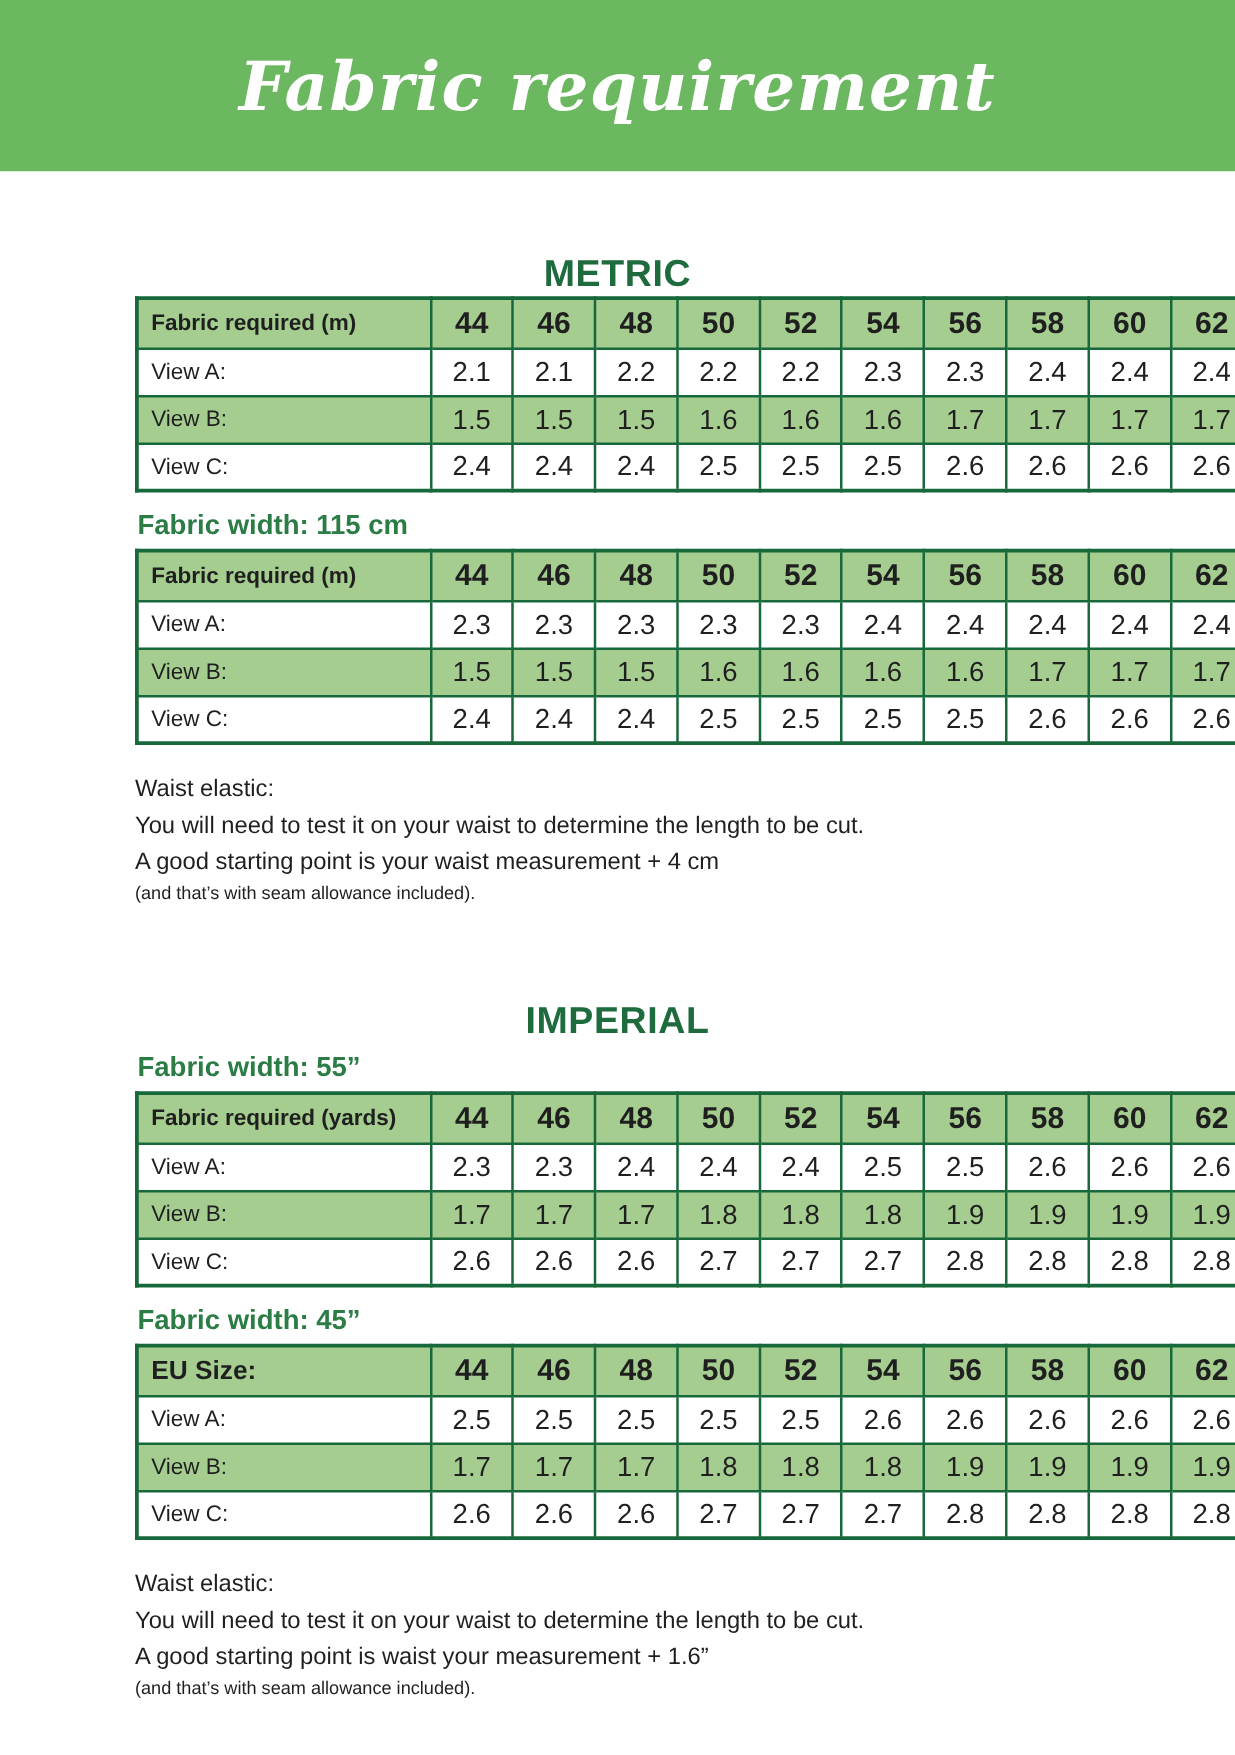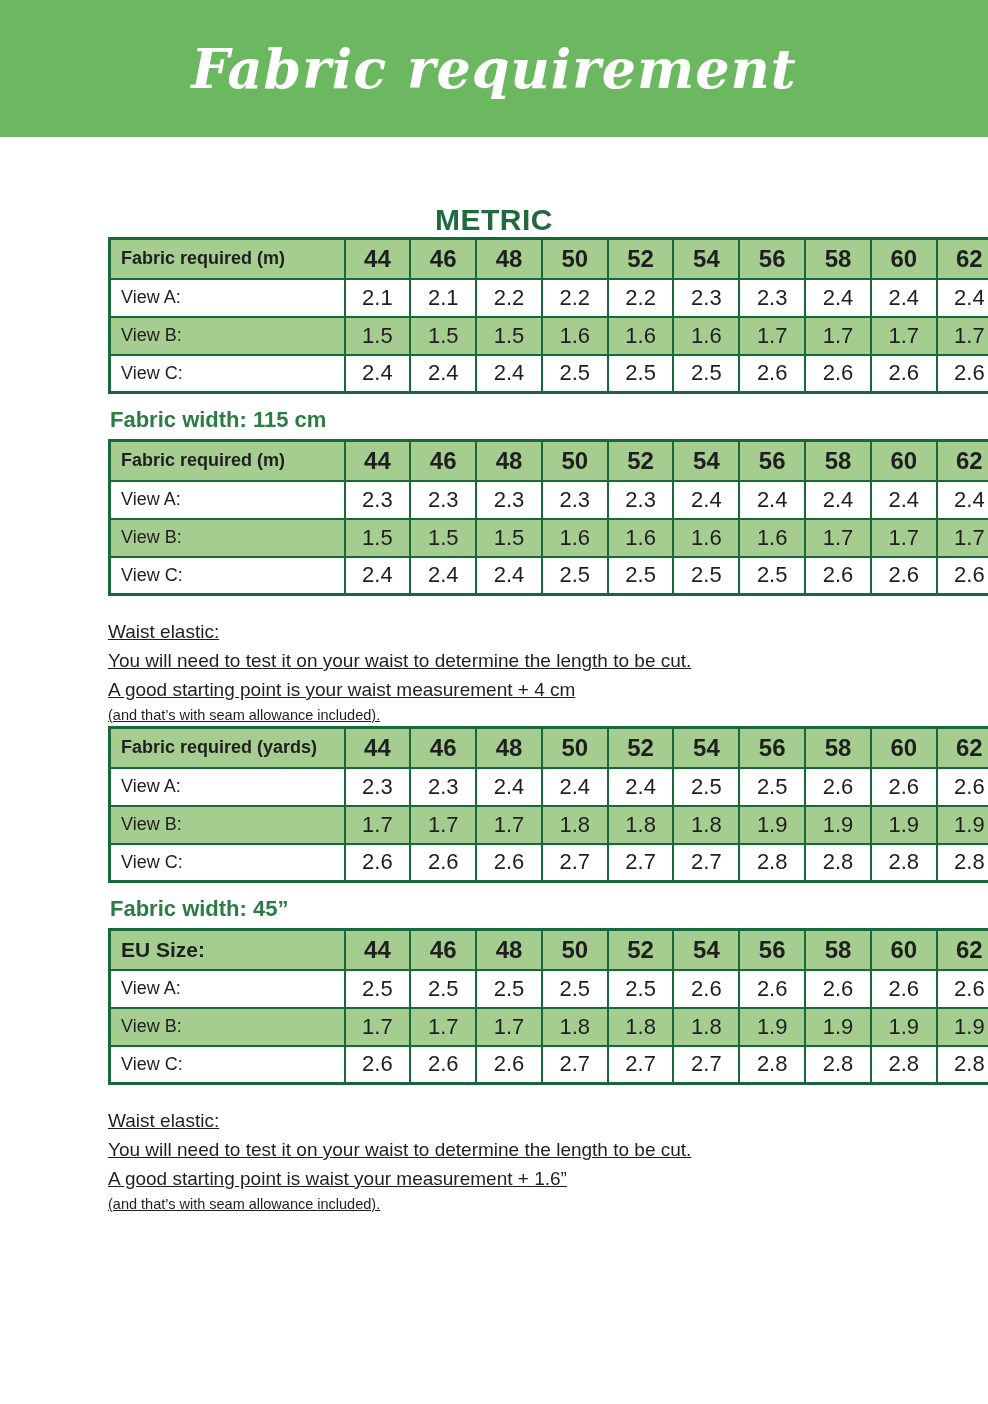--- a/index.html
+++ b/index.html
@@ -52,21 +52,21 @@
     text-align:left;padding-left:10px;font-size:21px;
   }
   table.req-table thead th.corner.small{font-size:18px;}
   table.req-table tbody td{
     height:38px;font-size:22px;font-weight:normal;background:#ffffff;
   }
   table.req-table tbody td.rowlabel{
     text-align:left;padding-left:10px;font-size:18px;
   }
   table.req-table tbody tr.shaded td{background:var(--cell-green);}
-  .note{margin-top:21px;font-size:19px;line-height:29px;text-decoration:underline;}
+  .note{margin-top:21px;font-size:19px;line-height:29px;}
   .note .note-small{font-size:14.5px;line-height:22px;}
   .mt-gap{margin-top:13px;}
 </style>
 </head>
 <body>
 
 <div class="banner">
   <h1>Fabric requirement</h1>
 </div>
 
@@ -226,21 +226,23 @@
 
     <div class="note">
       <div>Waist elastic:</div>
       <div>You will need to test it on your waist to determine the length to be cut.</div>
       <div>A good starting point is your waist measurement + 4 cm</div>
       <div class="note-small">(and that’s with seam allowance included).</div>
     </div>
   </div>
 
   <div class="imperial">
-
+    <div class="section-heading">IMPERIAL</div>
+
+    <div class="width-label">Fabric width: 55”</div>
     <div>
         <table class="req-table">
           <colgroup>
             <col class="label-col">
             <col>
             <col>
             <col>
             <col>
             <col>
             <col>

